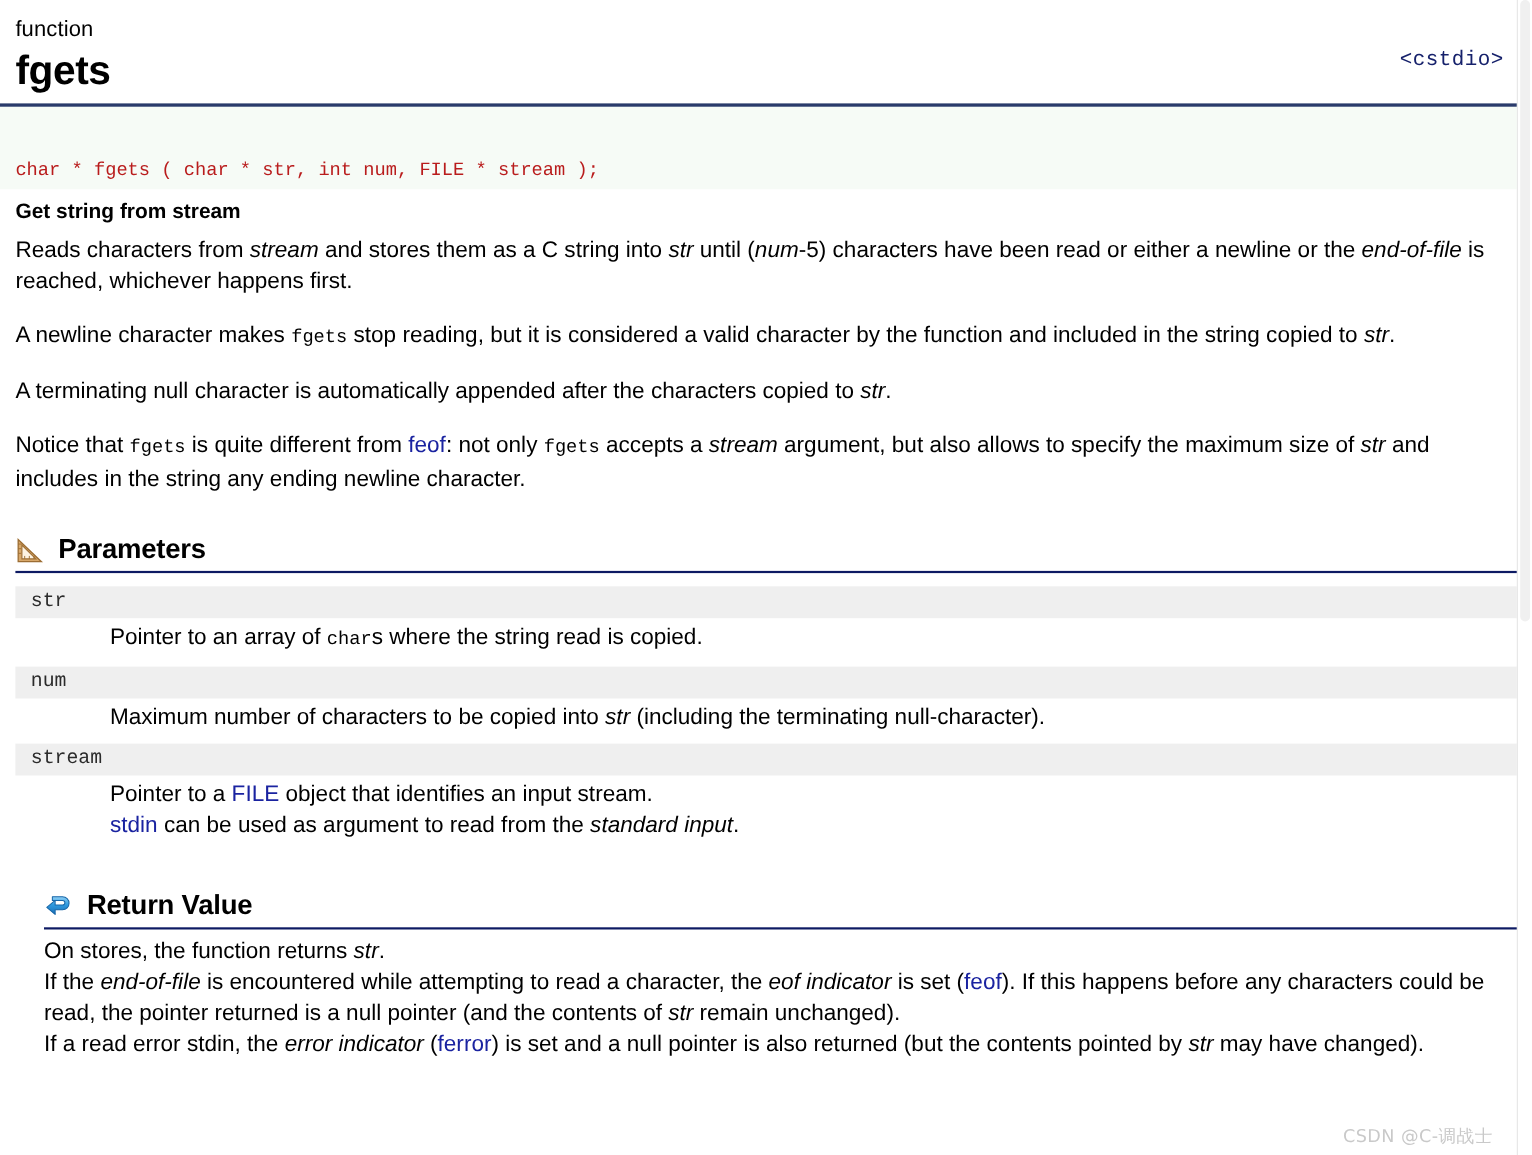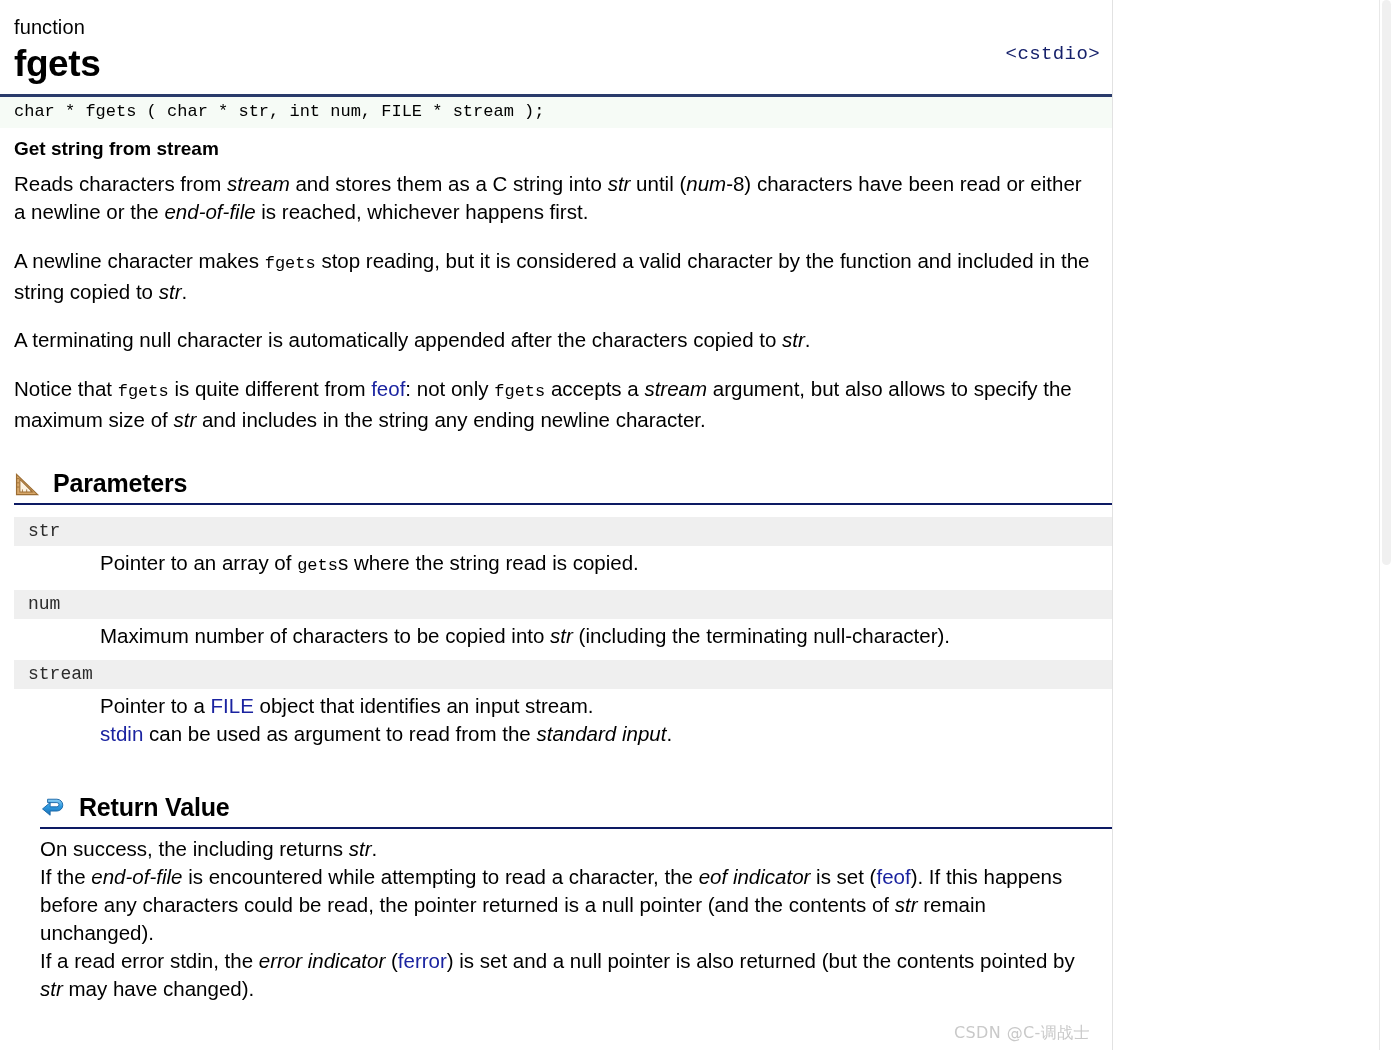--- a/index.html
+++ b/index.html
@@ -10,21 +10,21 @@
   body {
     width: 1393px;
     height: 1050px;
     overflow: hidden;
     font-family: "Liberation Sans", sans-serif;
     color: #000000;
     position: relative;
   }
   .page {
     position: relative;
-    width: 1113px;
+    width: 1380px;
     height: 1050px;
     box-sizing: border-box;
     border-right: 1px solid #e2e2e2;
     overflow: hidden;
   }
 
   
   .hdr {
     position: relative;
     padding: 14px 16px 0 14px;
@@ -55,23 +55,24 @@
   
   .sig-wrap {
     margin-top: 8px;
     border-top: 3px solid #2a3b6b;
     background: #f6fbf6;
   }
   .sig {
     font-family: "Liberation Mono", "DejaVu Sans Mono", monospace;
     font-size: 19px;
     line-height: 28px;
-    color: #000000;
+    color: #b91c1c;
     padding: 1px 0 2px 14px;
     white-space: pre;
+    margin-top: 44px;
   }
 
   
   .brief {
     font-size: 19px;
     font-weight: bold;
     line-height: 26px;
     padding: 8px 14px 0 14px;
   }
   .para {
@@ -178,21 +179,21 @@
     <div class="hdr-include">&lt;cstdio&gt;</div>
   </div>
 
   <div class="sig-wrap">
     <div class="sig mono">char * fgets ( char * str, int num, FILE * stream );</div>
   </div>
 
   <div class="brief">Get string from stream</div>
 
   <p class="para first">
-    <span>Reads characters from </span><i class="em">stream</i><span> and stores them as a C string into </span><i class="em">str</i><span> until (</span><i class="em">num</i><span>-8) characters have been read or either a newline or the </span><i class="em">end-of-file</i><span> is reached, whichever happens first.</span>
+    <span>Reads characters from </span><i class="em">stream</i><span> and stores them as a C string into </span><i class="em">str</i><span> until (</span><i class="em">num</i><span>-5) characters have been read or either a newline or the </span><i class="em">end-of-file</i><span> is reached, whichever happens first.</span>
   </p>
 
   <p class="para">
     <span>A newline character makes </span><code>fgets</code><span> stop reading, but it is considered a valid character by the function and included in the string copied to </span><i class="em">str</i><span>.</span>
   </p>
 
   <p class="para">
     <span>A terminating null character is automatically appended after the characters copied to </span><i class="em">str</i><span>.</span>
   </p>
 
@@ -213,21 +214,21 @@
         <line x1="20" y1="25" x2="20" y2="21.8" stroke="#9c6d33" stroke-width="1"></line>
       </svg>
       <div class="section-title">Parameters</div>
     </div>
 
     <div class="params">
 
       <div>
         <div class="param-name">str</div>
         <div class="param-desc">
-          <span>Pointer to an array of </span><code>gets</code><span>s where the string read is copied.</span>
+          <span>Pointer to an array of </span><code>char</code><span>s where the string read is copied.</span>
         </div>
       </div>
 
       <div>
         <div class="param-name">num</div>
         <div class="param-desc">
           <span>Maximum number of characters to be copied into </span><i class="em">str</i><span> (including the terminating null-character).</span>
         </div>
       </div>
 
@@ -251,21 +252,21 @@
             <stop offset="0.45" stop-color="#2e9ae0"></stop>
             <stop offset="1" stop-color="#1b6fb5"></stop>
           </linearGradient>
         </defs>
         <path d="M9 5 H20 a7 7 0 0 1 0 14 H12 v5 L3 16.5 L12 9 v5 h8 a2.5 2.5 0 0 0 0 -5 H9 Z" fill="url(#rvg)" stroke="#1766a8" stroke-width="1.1" stroke-linejoin="round"></path>
       </svg>
       <div class="section-title">Return Value</div>
     </div>
 
     <div class="ret-body" style="padding-left:0;">
-      <span>On success, the including returns </span><i class="em">str</i><span>.</span><br>
+      <span>On stores, the function returns </span><i class="em">str</i><span>.</span><br>
       <span>If the </span><i class="em">end-of-file</i><span> is encountered while attempting to read a character, the </span><i class="em">eof indicator</i><span> is set (</span><a class="lnk" href="#">feof</a><span>). If this happens before any characters could be read, the pointer returned is a null pointer (and the contents of </span><i class="em">str</i><span> remain unchanged).</span><br>
       <span>If a read error stdin, the </span><i class="em">error indicator</i><span> (</span><a class="lnk" href="#">ferror</a><span>) is set and a null pointer is also returned (but the contents pointed by </span><i class="em">str</i><span> may have changed).</span>
     </div>
   </div>
 
   <div class="watermark">CSDN @C-调战士</div>
 </div>
 
 <div class="scrollbar">
   <div class="scroll-thumb"></div>

